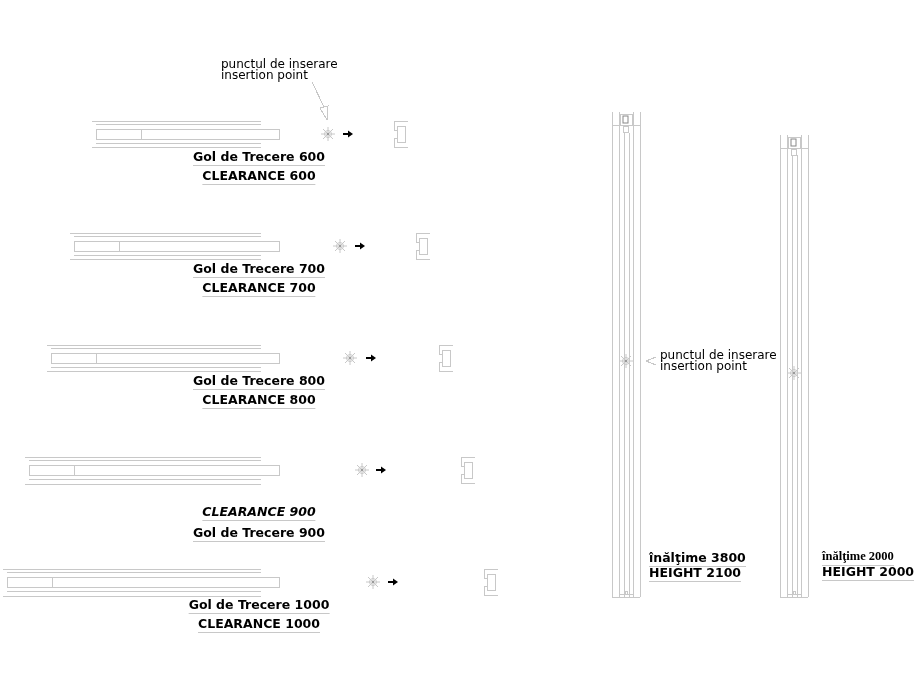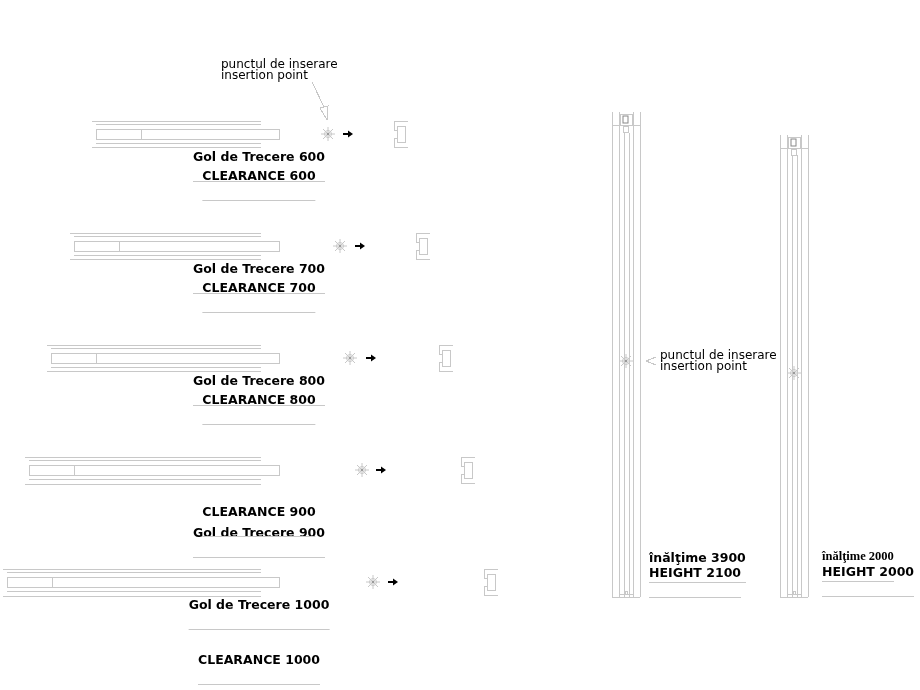--- a/index.html
+++ b/index.html
@@ -1,19 +1,19 @@
 <!DOCTYPE html>
 <html><head>
 <meta charset="utf-8">
 <style>
   html, body { margin: 0; padding: 0; background: #ffffff; }
   body { width: 920px; height: 690px; position: relative; overflow: hidden; font-family: "DejaVu Sans", sans-serif; }
   svg { position: absolute; left: 0; top: 0; }
   .ln { stroke: #c8c8c8; stroke-width: 1; fill: none; shape-rendering: crispEdges; }
-  .lbl { position: absolute; font-weight: bold; font-size: 12.5px; color: #000; white-space: nowrap; border-bottom: 1px solid #c8c8c8; line-height: 15px; padding-bottom: 17px; }
+  .lbl { position: absolute; font-weight: bold; font-size: 12.5px; color: #000; white-space: nowrap; border-bottom: 1px solid #c8c8c8; line-height: 15px; padding-bottom: 1px; }
   .lbl.c { transform: translateX(-50%); }
   .note { position: absolute; font-size: 12px; color: #000; line-height: 11px; white-space: nowrap; }
 </style>
 </head>
 <body>
 
 <svg width="920" height="690">
   <defs>
     <g id="ipoint">
       <circle cx="0" cy="0" r="3.5" stroke="#c8c8c8" fill="none"></circle>
@@ -153,22 +153,22 @@
 <div class="lbl c" style="left:259px; top:149px;">Gol de Trecere 600</div>
 <div class="lbl c" style="left:259px; top:168px;">CLEARANCE 600</div>
 
 <div class="lbl c" style="left:259px; top:261px;">Gol de Trecere 700</div>
 <div class="lbl c" style="left:259px; top:280px;">CLEARANCE 700</div>
 
 <div class="lbl c" style="left:259px; top:373px;">Gol de Trecere 800</div>
 <div class="lbl c" style="left:259px; top:392px;">CLEARANCE 800</div>
 
 <div class="lbl c" style="left:259px; top:485px;margin-top:40px;">Gol de Trecere 900</div>
-<div class="lbl c" style="left:259px; top:504px;">CLEARANCE 900</div>
+<div class="lbl c" style="left:259px; top:504px;font-style:italic;">CLEARANCE 900</div>
 
 <div class="lbl c" style="left:259px; top:597px;">Gol de Trecere 1000</div>
-<div class="lbl c" style="left:259px; top:616px;margin-top:36px;">CLEARANCE 1000</div>
+<div class="lbl c" style="left:259px; top:616px;">CLEARANCE 1000</div>
 
-<div class="lbl" style="left:649px; top:550px;">înălţime 3900</div>
+<div class="lbl" style="left:649px; top:550px;">înălţime 3800</div>
 <div class="lbl" style="left:649px; top:565px;text-align:center;">HEIGHT 2100</div>
 
 <div class="lbl" style="left:822px; top:549px;font-family:Liberation Serif, serif;">înălţime 2000</div>
 <div class="lbl" style="left:822px; top:564px;">HEIGHT 2000</div>
 
 </body></html>

